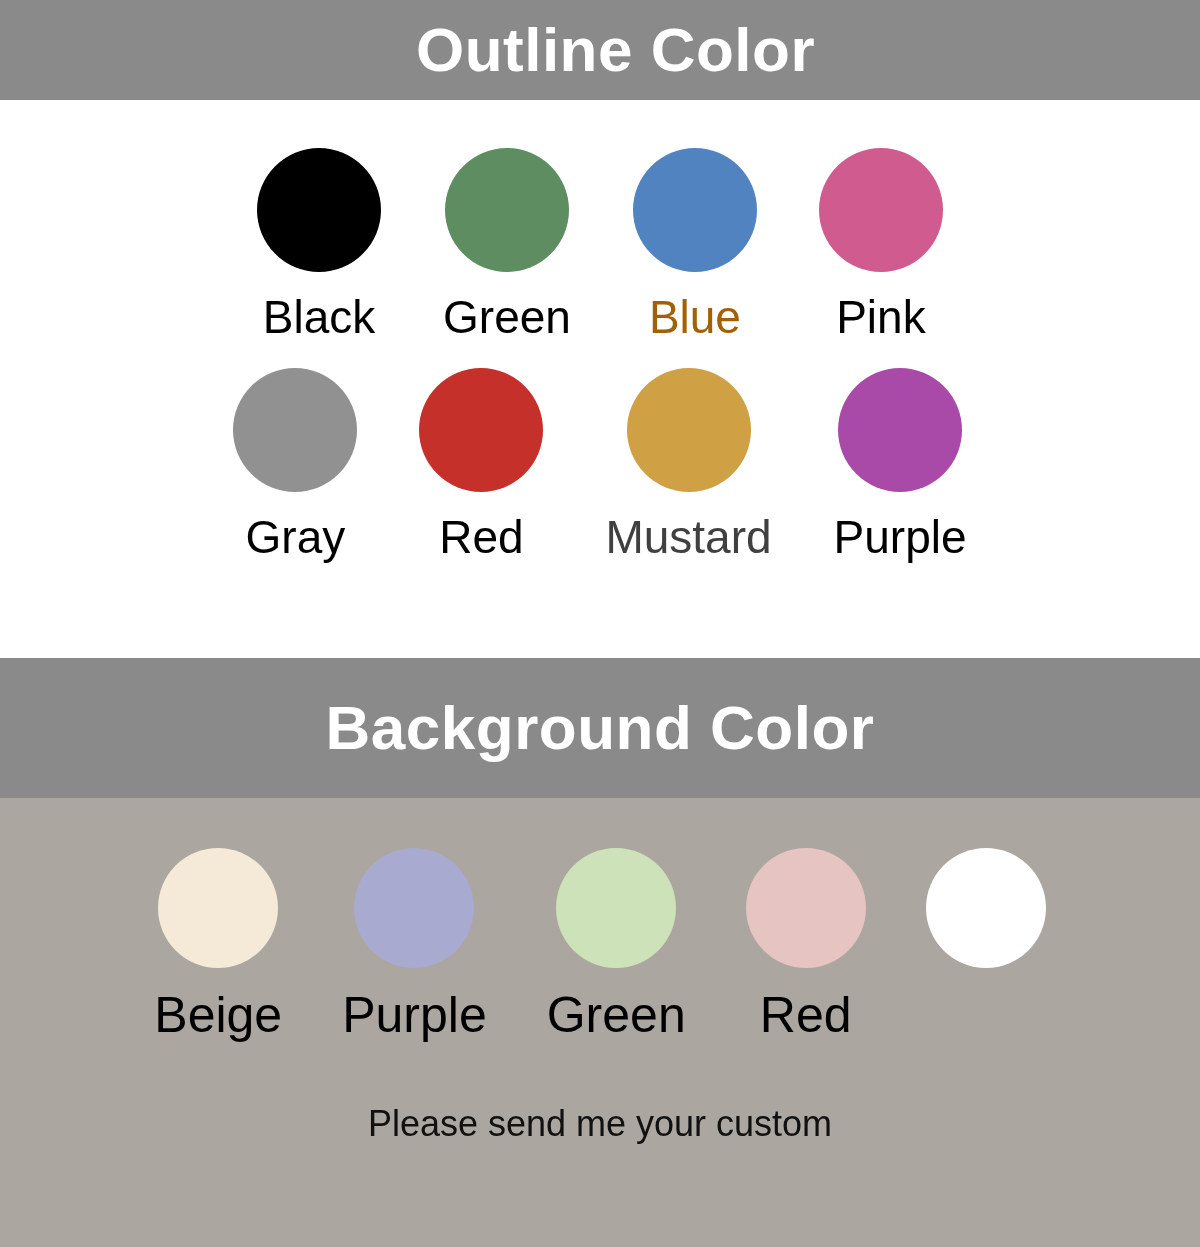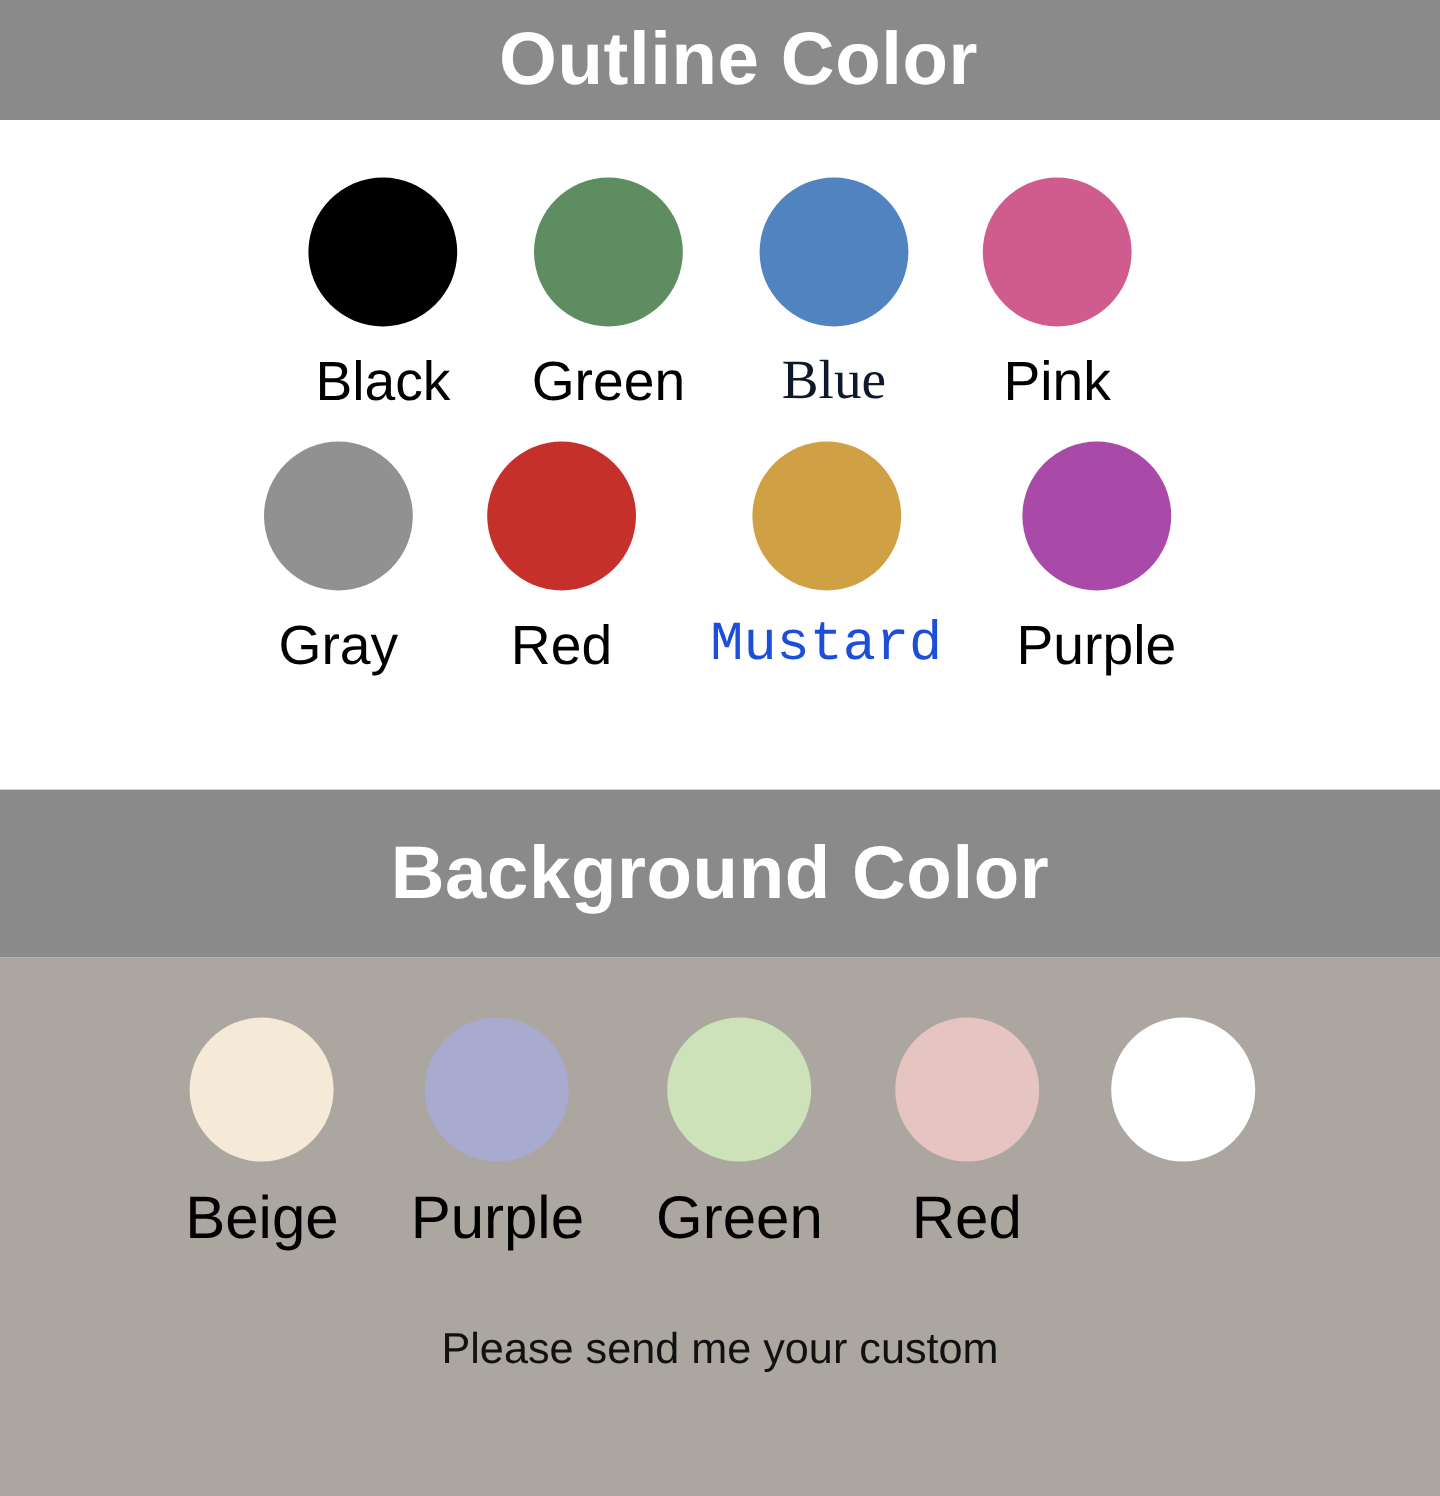--- a/index.html
+++ b/index.html
@@ -145,39 +145,39 @@
         <div class="swatch">
           <div class="dot" style="background: rgb(0, 0, 0);"></div>
           <div class="swatch-label" style="color: rgb(0, 0, 0);">Black</div>
         </div>
         <div class="swatch">
           <div class="dot" style="background: rgb(93, 141, 96);"></div>
           <div class="swatch-label" style="color: rgb(0, 0, 0);">Green</div>
         </div>
         <div class="swatch">
           <div class="dot" style="background: rgb(80, 131, 192);"></div>
-          <div class="swatch-label" style="color: #0f172a; font-family: Liberation Serif, serif;">Blue</div>
+          <div class="swatch-label" style="color: #a16207;">Blue</div>
         </div>
         <div class="swatch">
           <div class="dot" style="background: rgb(207, 91, 143);"></div>
           <div class="swatch-label" style="color: rgb(0, 0, 0);">Pink</div>
         </div>
       </div>
     <div class="swatch-row" id="outline-row-2">
         <div class="swatch">
           <div class="dot" style="background: rgb(145, 145, 145);"></div>
           <div class="swatch-label" style="color: rgb(0, 0, 0);">Gray</div>
         </div>
         <div class="swatch">
           <div class="dot" style="background: rgb(198, 48, 42);"></div>
           <div class="swatch-label" style="color: rgb(0, 0, 0);">Red</div>
         </div>
         <div class="swatch">
           <div class="dot" style="background: rgb(207, 160, 68);"></div>
-          <div class="swatch-label" style="color: #1d4ed8; font-family: Liberation Mono, monospace;">Mustard</div>
+          <div class="swatch-label" style="color: #404040;">Mustard</div>
         </div>
         <div class="swatch">
           <div class="dot" style="background: rgb(169, 74, 168);"></div>
           <div class="swatch-label" style="color: rgb(0, 0, 0);">Purple</div>
         </div>
       </div>
   </div>
 
   <div class="banner" id="background-banner" style="background: rgb(138, 138, 138);">
     <div class="banner-title" style="color: rgb(255, 255, 255);">Background Color</div>

